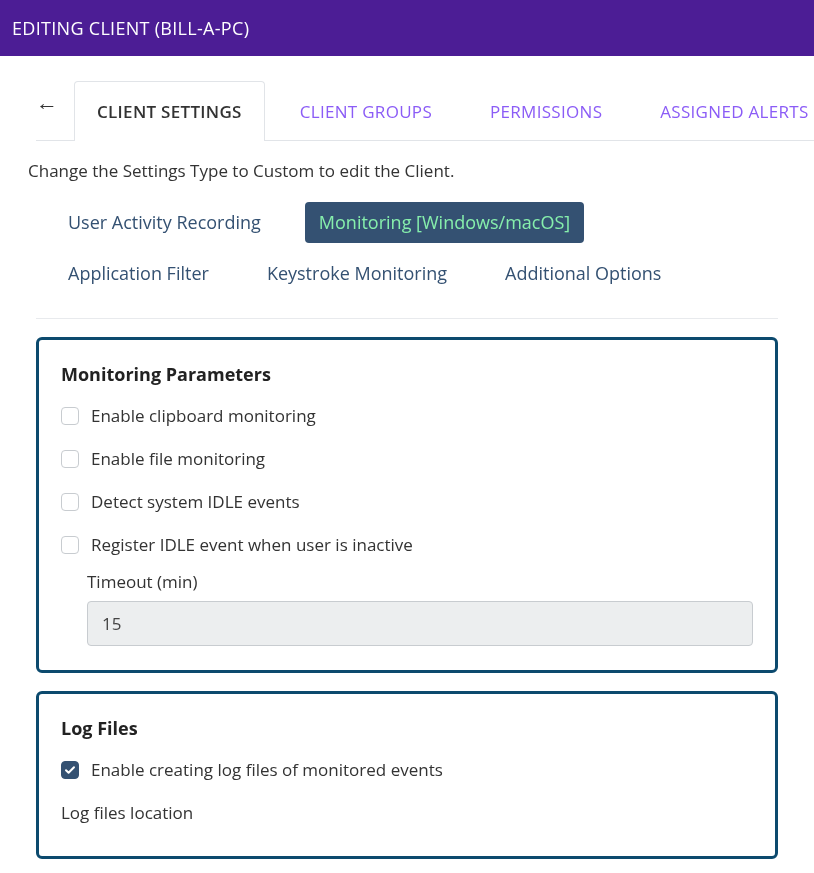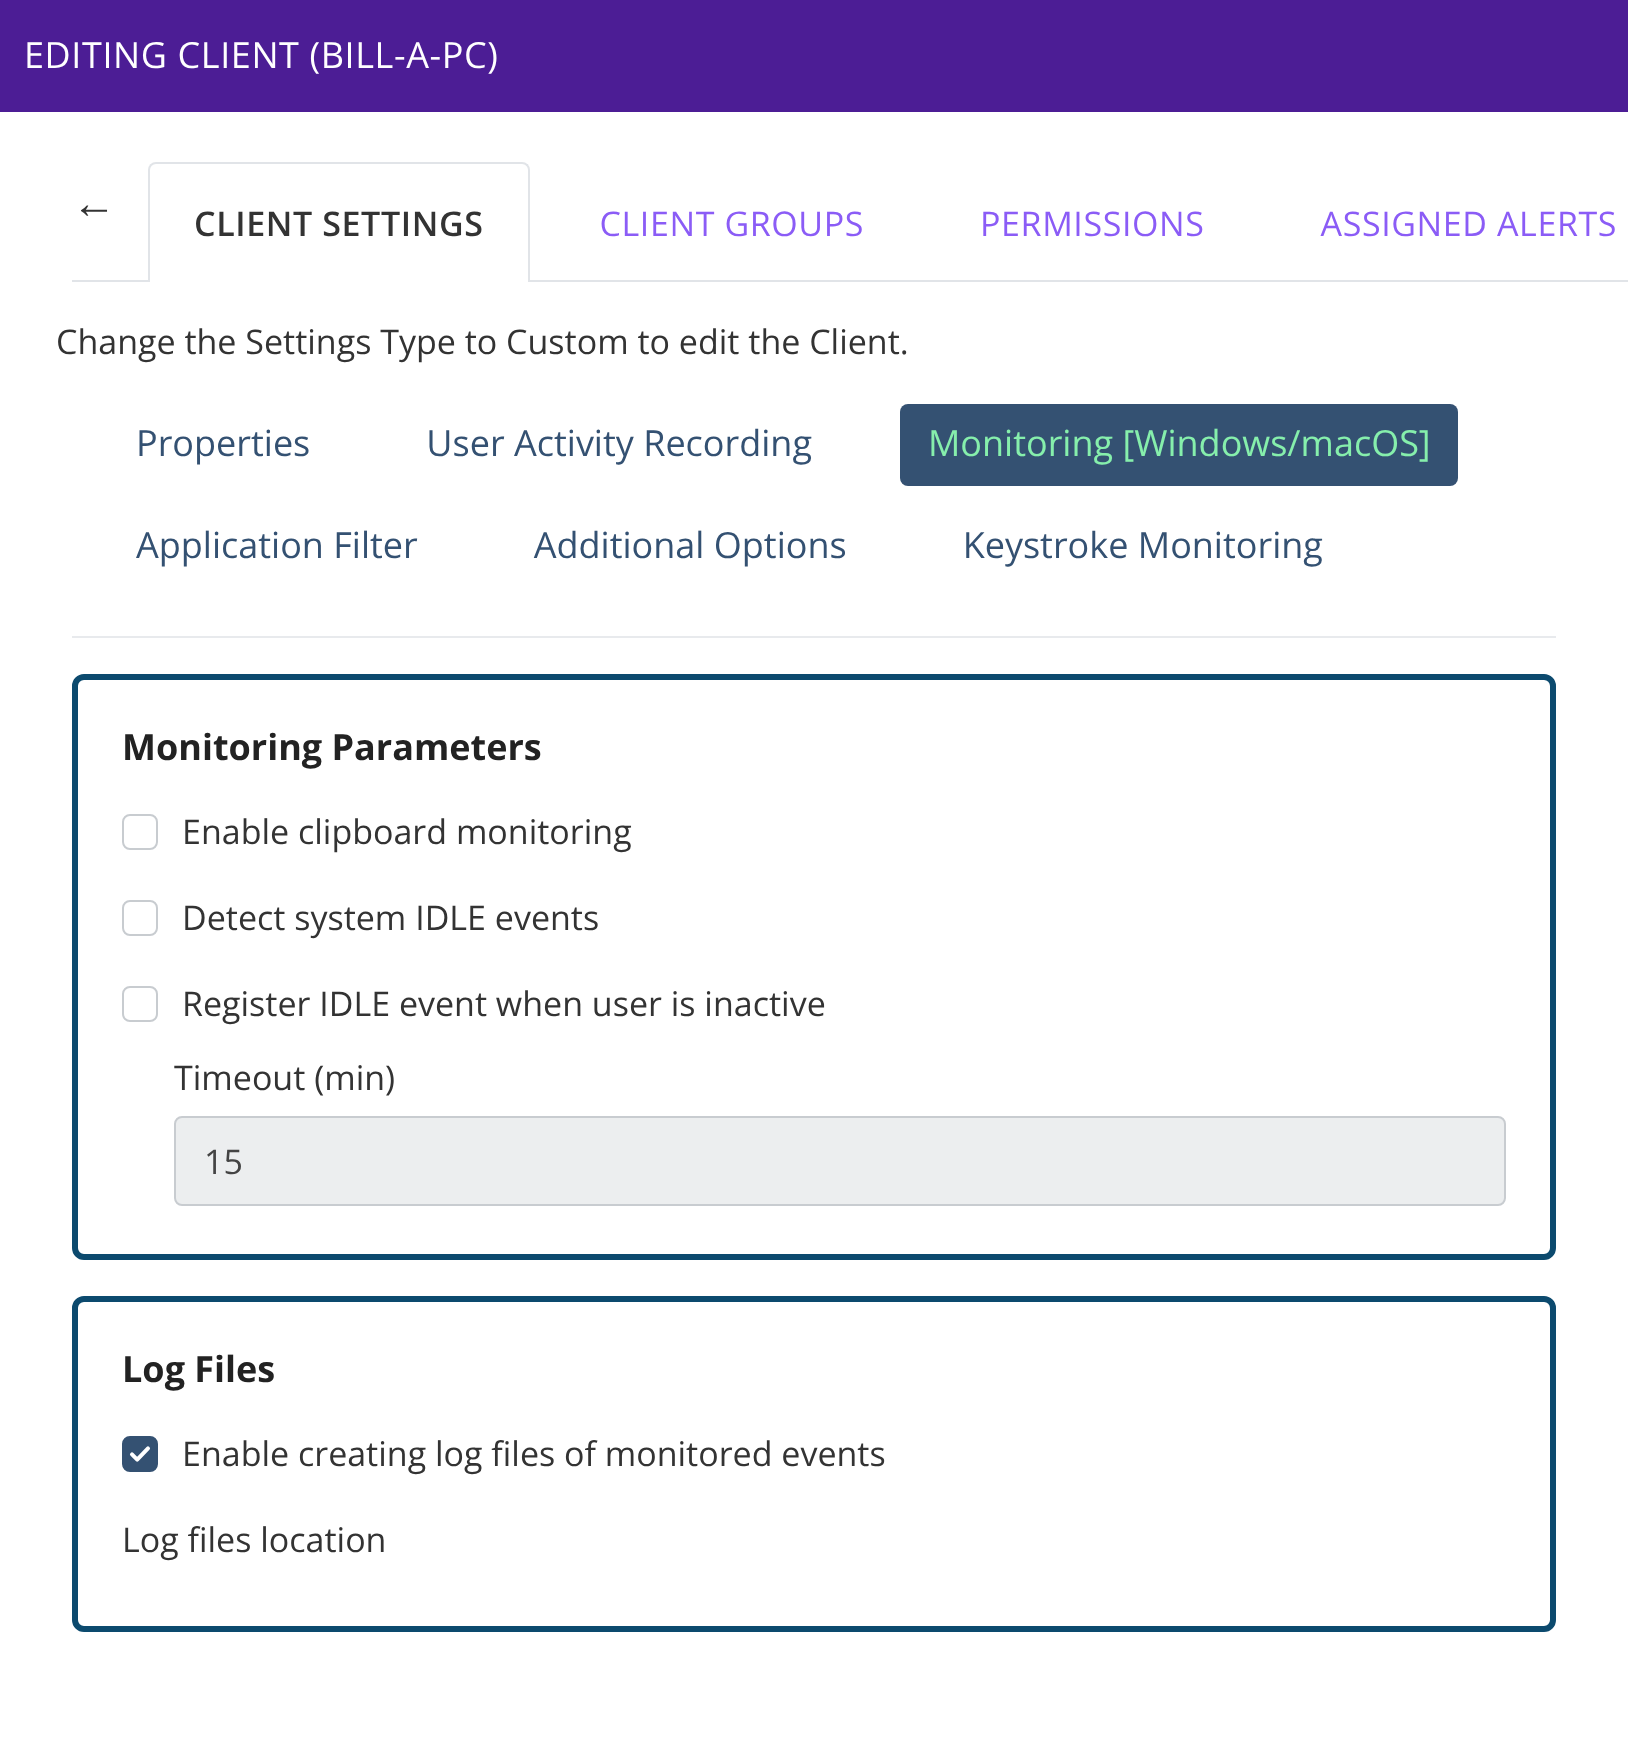--- a/index.html
+++ b/index.html
@@ -160,39 +160,44 @@
       <div class="top-tab"><span>CLIENT GROUPS</span></div>
       <div class="top-tab"><span>PERMISSIONS</span></div>
       <div class="top-tab"><span>ASSIGNED ALERTS</span></div>
     </div>
   </div>
 
   <div class="hint-text">Change the Settings Type to Custom to edit the Client.</div>
 
   <div class="sub-tabs-wrap">
     <div class="sub-tabs">
-      <div class="sub-tab"><span>Properties</span></div>
       <div class="sub-tab"><span>User Activity Recording</span></div>
       <div class="sub-tab active"><span>Monitoring [Windows/macOS]</span></div>
       <div class="sub-tab"><span>Application Filter</span></div>
+      <div class="sub-tab"><span>Keystroke Monitoring</span></div>
       <div class="sub-tab"><span>Additional Options</span></div>
-      <div class="sub-tab"><span>Keystroke Monitoring</span></div>
     </div>
   </div>
 
   <div class="panel">
     <div class="panel-heading">Monitoring Parameters</div>
 
     <div class="check-row">
       <span class="checkbox">
         
       </span>
       <span>Enable clipboard monitoring</span>
     </div>
 
+    <div class="check-row">
+      <span class="checkbox">
+        
+      </span>
+      <span>Enable file monitoring</span>
+    </div>
 
     <div class="check-row">
       <span class="checkbox">
         
       </span>
       <span>Detect system IDLE events</span>
     </div>
 
     <div class="check-row" style="margin-bottom:14px;">
       <span class="checkbox">

